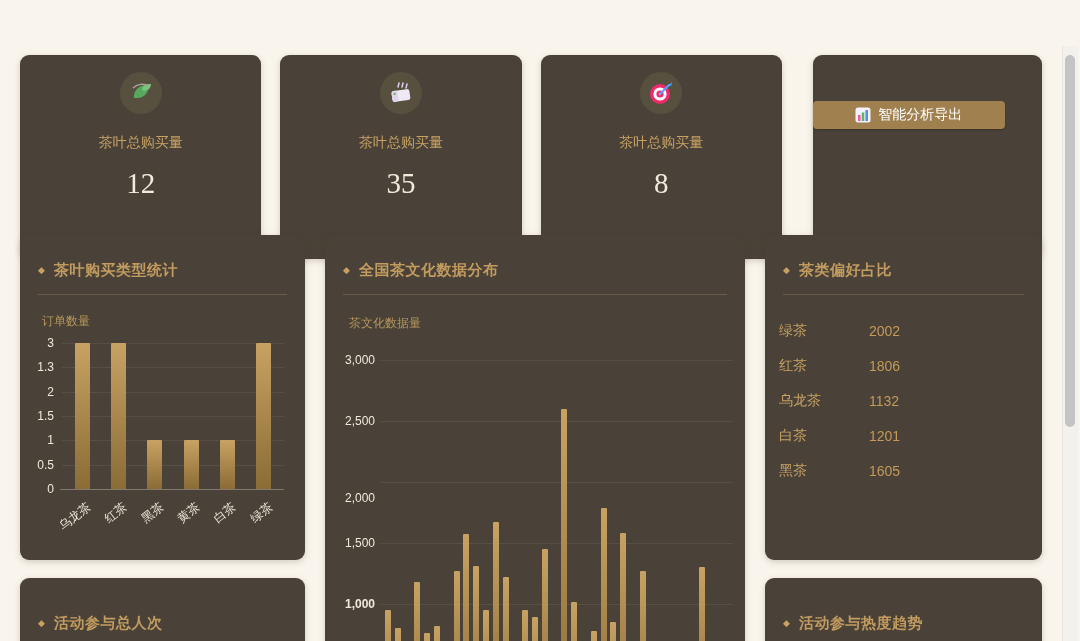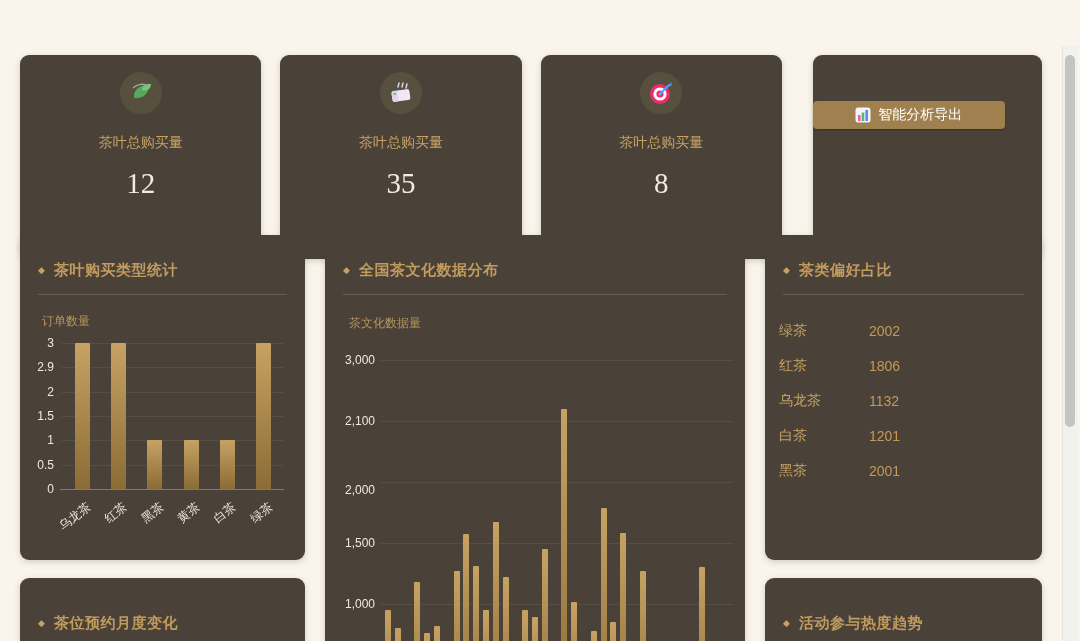--- a/index.html
+++ b/index.html
@@ -199,21 +199,21 @@
             <div class="ylab" style="left: 22px; top: 78px;">订单数量</div>
             <div class="tick" style="left: 0px; width: 34px; top: 247px;">0</div>
             <div class="tick" style="left: 0px; width: 34px; top: 222.667px;">0.5</div>
             <div class="gridline" style="left: 42px; width: 222px; top: 229.667px;"></div>
             <div class="tick" style="left: 0px; width: 34px; top: 198.333px;">1</div>
             <div class="gridline" style="left: 42px; width: 222px; top: 205.333px;"></div>
             <div class="tick" style="left: 0px; width: 34px; top: 174px;">1.5</div>
             <div class="gridline" style="left: 42px; width: 222px; top: 181px;"></div>
             <div class="tick" style="left: 0px; width: 34px; top: 149.667px;">2</div>
             <div class="gridline" style="left: 42px; width: 222px; top: 156.667px;"></div>
-            <div class="tick" style="left: 0px; width: 34px; top: 125.333px;">2.9</div>
+            <div class="tick" style="left: 0px; width: 34px; top: 125.333px;">1.3</div>
             <div class="gridline" style="left: 42px; width: 222px; top: 132.333px;"></div>
             <div class="tick" style="left: 0px; width: 34px; top: 101px;">3</div>
             <div class="gridline" style="left: 42px; width: 222px; top: 108px;"></div>
             <div class="axisline" style="left: 40px; width: 224px; top: 254px;"></div>
             <div class="bar" style="left: 54.65px; width: 15px; top: 108px; height: 146px;"></div>
             <div class="catlab" style="left: 10.15px; width: 54px; top: 264px; text-align: right;">乌龙茶</div>
             <div class="bar" style="left: 90.95px; width: 15px; top: 108px; height: 146px;"></div>
             <div class="catlab" style="left: 46.45px; width: 54px; top: 264px; text-align: right;">红茶</div>
             <div class="bar" style="left: 127.25px; width: 15px; top: 205.333px; height: 48.6667px;"></div>
             <div class="catlab" style="left: 82.75px; width: 54px; top: 264px; text-align: right;">黑茶</div>
@@ -221,44 +221,44 @@
             <div class="catlab" style="left: 119.05px; width: 54px; top: 264px; text-align: right;">黄茶</div>
             <div class="bar" style="left: 199.85px; width: 15px; top: 205.333px; height: 48.6667px;"></div>
             <div class="catlab" style="left: 155.35px; width: 54px; top: 264px; text-align: right;">白茶</div>
             <div class="bar" style="left: 236.15px; width: 15px; top: 108px; height: 146px;"></div>
             <div class="catlab" style="left: 191.65px; width: 54px; top: 264px; text-align: right;">绿茶</div>
           </div>
       </div>
       <div class="card bottom-card">
         <div class="card-head low">
           <span class="diamond">◆</span>
-          <span class="card-title">茶位预约月度变化</span>
+          <span class="card-title">活动参与总人次</span>
         </div>
 
       </div>
     </div>
 
     <div class="col">
       <div class="card chart-card-tall" id="card-national">
         <div class="card-head">
           <span class="diamond">◆</span>
           <span class="card-title">全国茶文化数据分布</span>
         </div>
         <div class="head-rule rule-a"></div>
         <div class="plot" id="plot-national">
             <div class="ylab" style="left: 24px; top: 80px;">茶文化数据量</div>
             <div class="tick" style="left: 0px; width: 50px; top: 118px;">3,000</div>
             <div class="gridline" style="left: 56px; width: 352px; top: 125px;"></div>
-            <div class="tick" style="left: 0px; width: 50px; top: 179px;">2,100</div>
+            <div class="tick" style="left: 0px; width: 50px; top: 179px;">2,500</div>
             <div class="gridline" style="left: 56px; width: 352px; top: 186px;"></div>
-            <div class="tick" style="left: 0px; width: 50px; top: 248px;">2,000</div>
+            <div class="tick" style="left: 0px; width: 50px; top: 256px;">2,000</div>
             <div class="gridline" style="left: 56px; width: 352px; top: 247px;"></div>
             <div class="tick" style="left: 0px; width: 50px; top: 301px;">1,500</div>
             <div class="gridline" style="left: 56px; width: 352px; top: 308px;"></div>
-            <div class="tick" style="left: 0px; width: 50px; top: 362px;">1,000</div>
+            <div class="tick" style="left: 0px; width: 50px; top: 362px; font-weight: bold;">1,000</div>
             <div class="gridline" style="left: 56px; width: 352px; top: 369px;"></div>
             <div class="bar" style="left: 59.9px; width: 6px; top: 375.1px; height: 115.9px;"></div>
             <div class="bar" style="left: 69.7px; width: 6px; top: 393.4px; height: 97.6px;"></div>
             <div class="bar" style="left: 89.3px; width: 6px; top: 347.04px; height: 143.96px;"></div>
             <div class="bar" style="left: 99.1px; width: 6px; top: 398.28px; height: 92.72px;"></div>
             <div class="bar" style="left: 108.9px; width: 6px; top: 390.96px; height: 100.04px;"></div>
             <div class="bar" style="left: 128.5px; width: 6px; top: 336.06px; height: 154.94px;"></div>
             <div class="bar" style="left: 138.3px; width: 6px; top: 299.46px; height: 191.54px;"></div>
             <div class="bar" style="left: 148.1px; width: 6px; top: 331.18px; height: 159.82px;"></div>
             <div class="bar" style="left: 157.9px; width: 6px; top: 375.1px; height: 115.9px;"></div>
@@ -298,21 +298,21 @@
             <div class="pref-row">
               <span class="pref-name">乌龙茶</span>
               <span class="pref-val">1132</span>
             </div>
             <div class="pref-row">
               <span class="pref-name">白茶</span>
               <span class="pref-val">1201</span>
             </div>
             <div class="pref-row">
               <span class="pref-name">黑茶</span>
-              <span class="pref-val">2001</span>
+              <span class="pref-val">1605</span>
             </div>
           </div>
       </div>
       <div class="card bottom-card">
         <div class="card-head low">
           <span class="diamond">◆</span>
           <span class="card-title">活动参与热度趋势</span>
         </div>
 
       </div>

